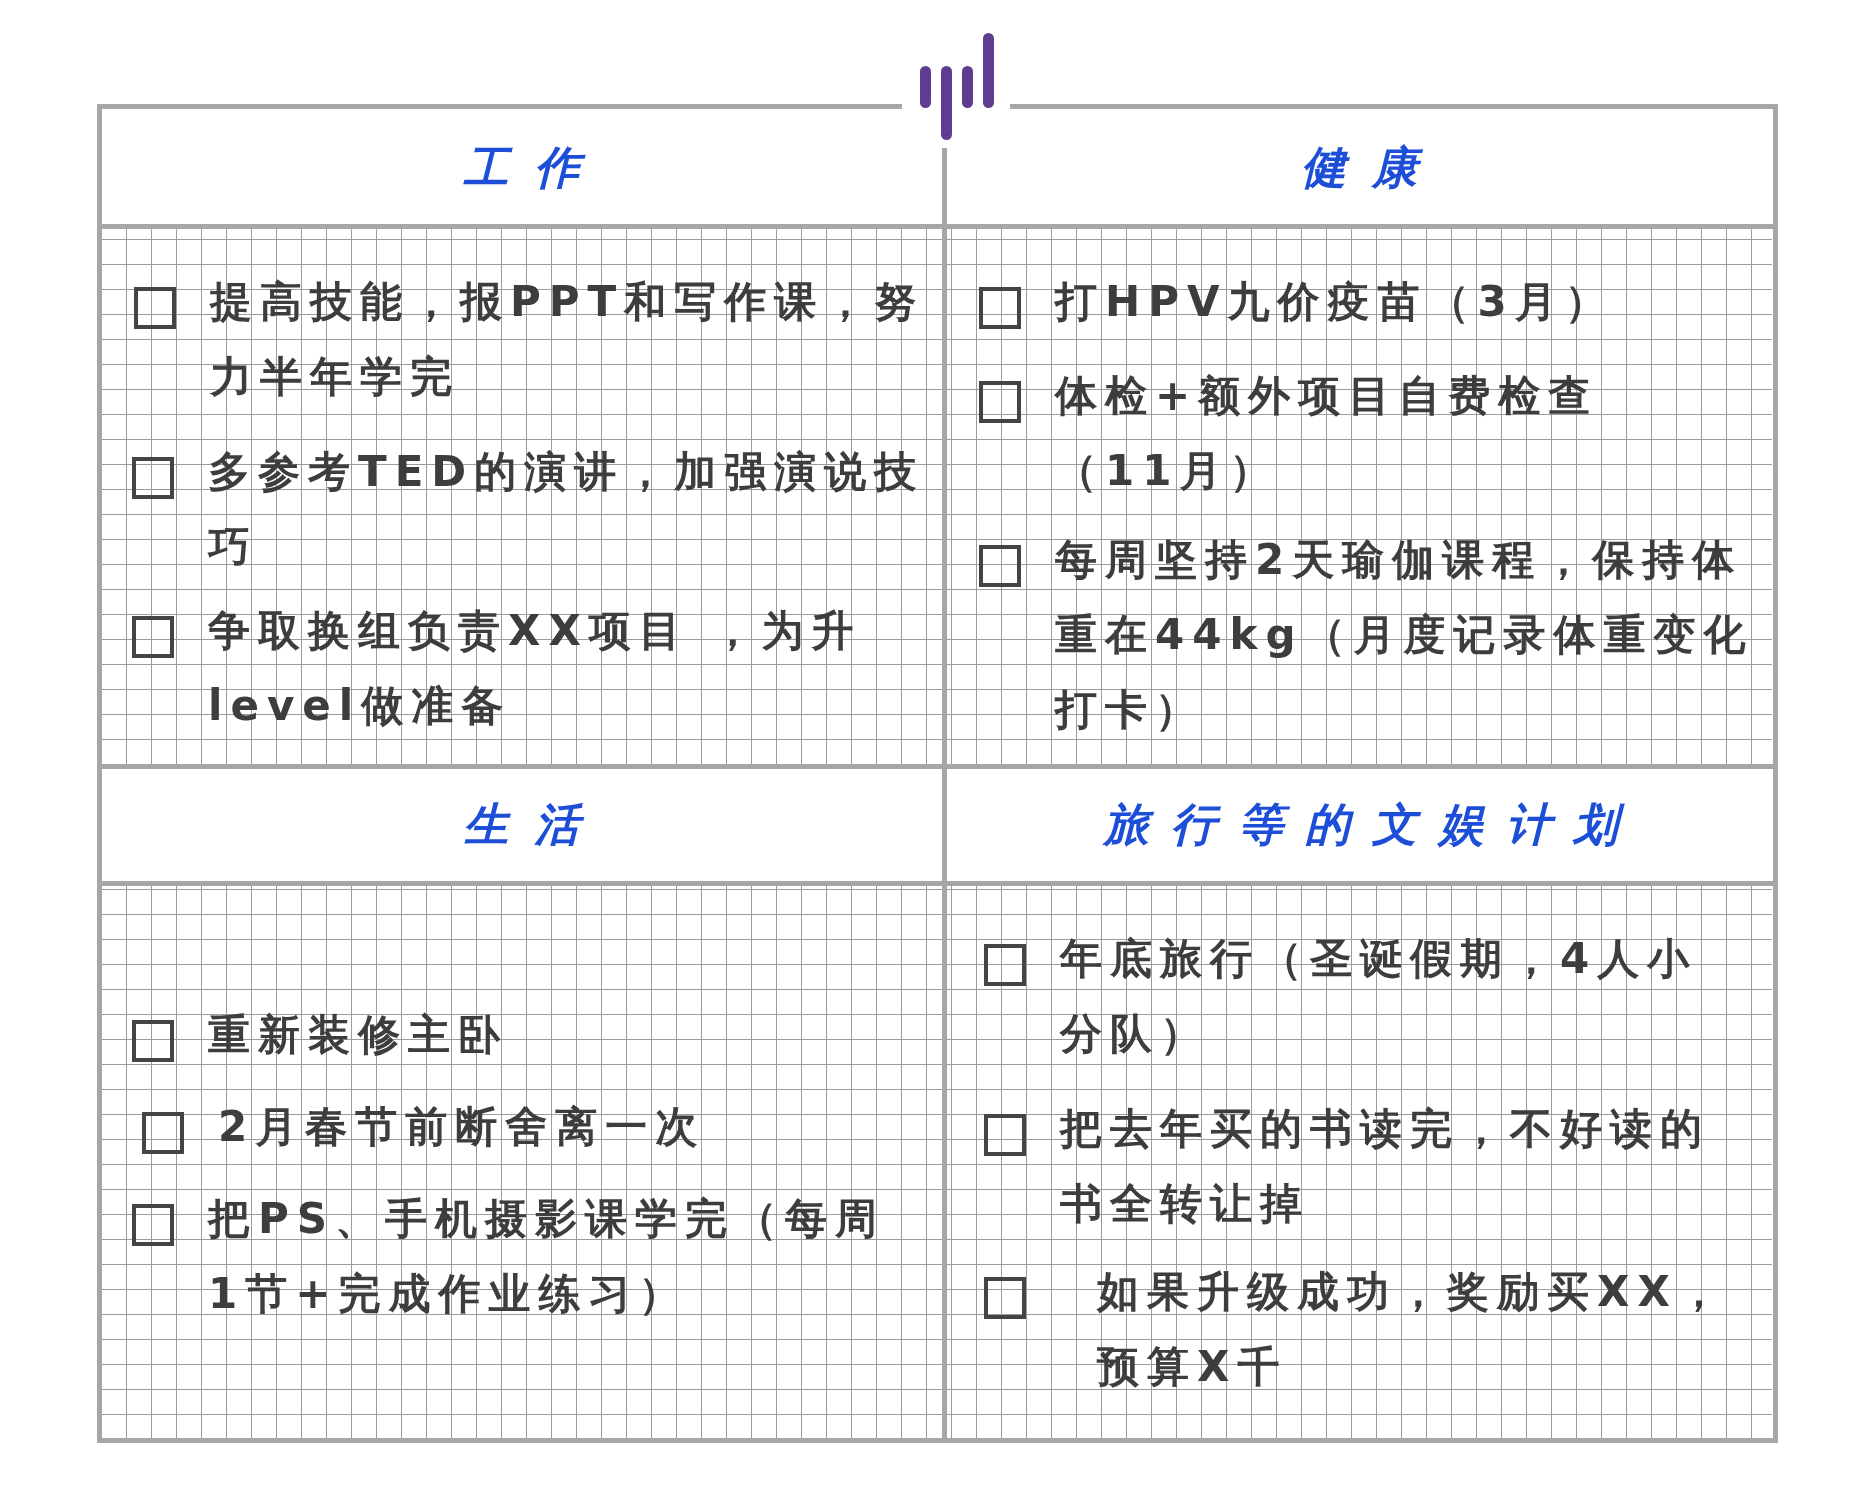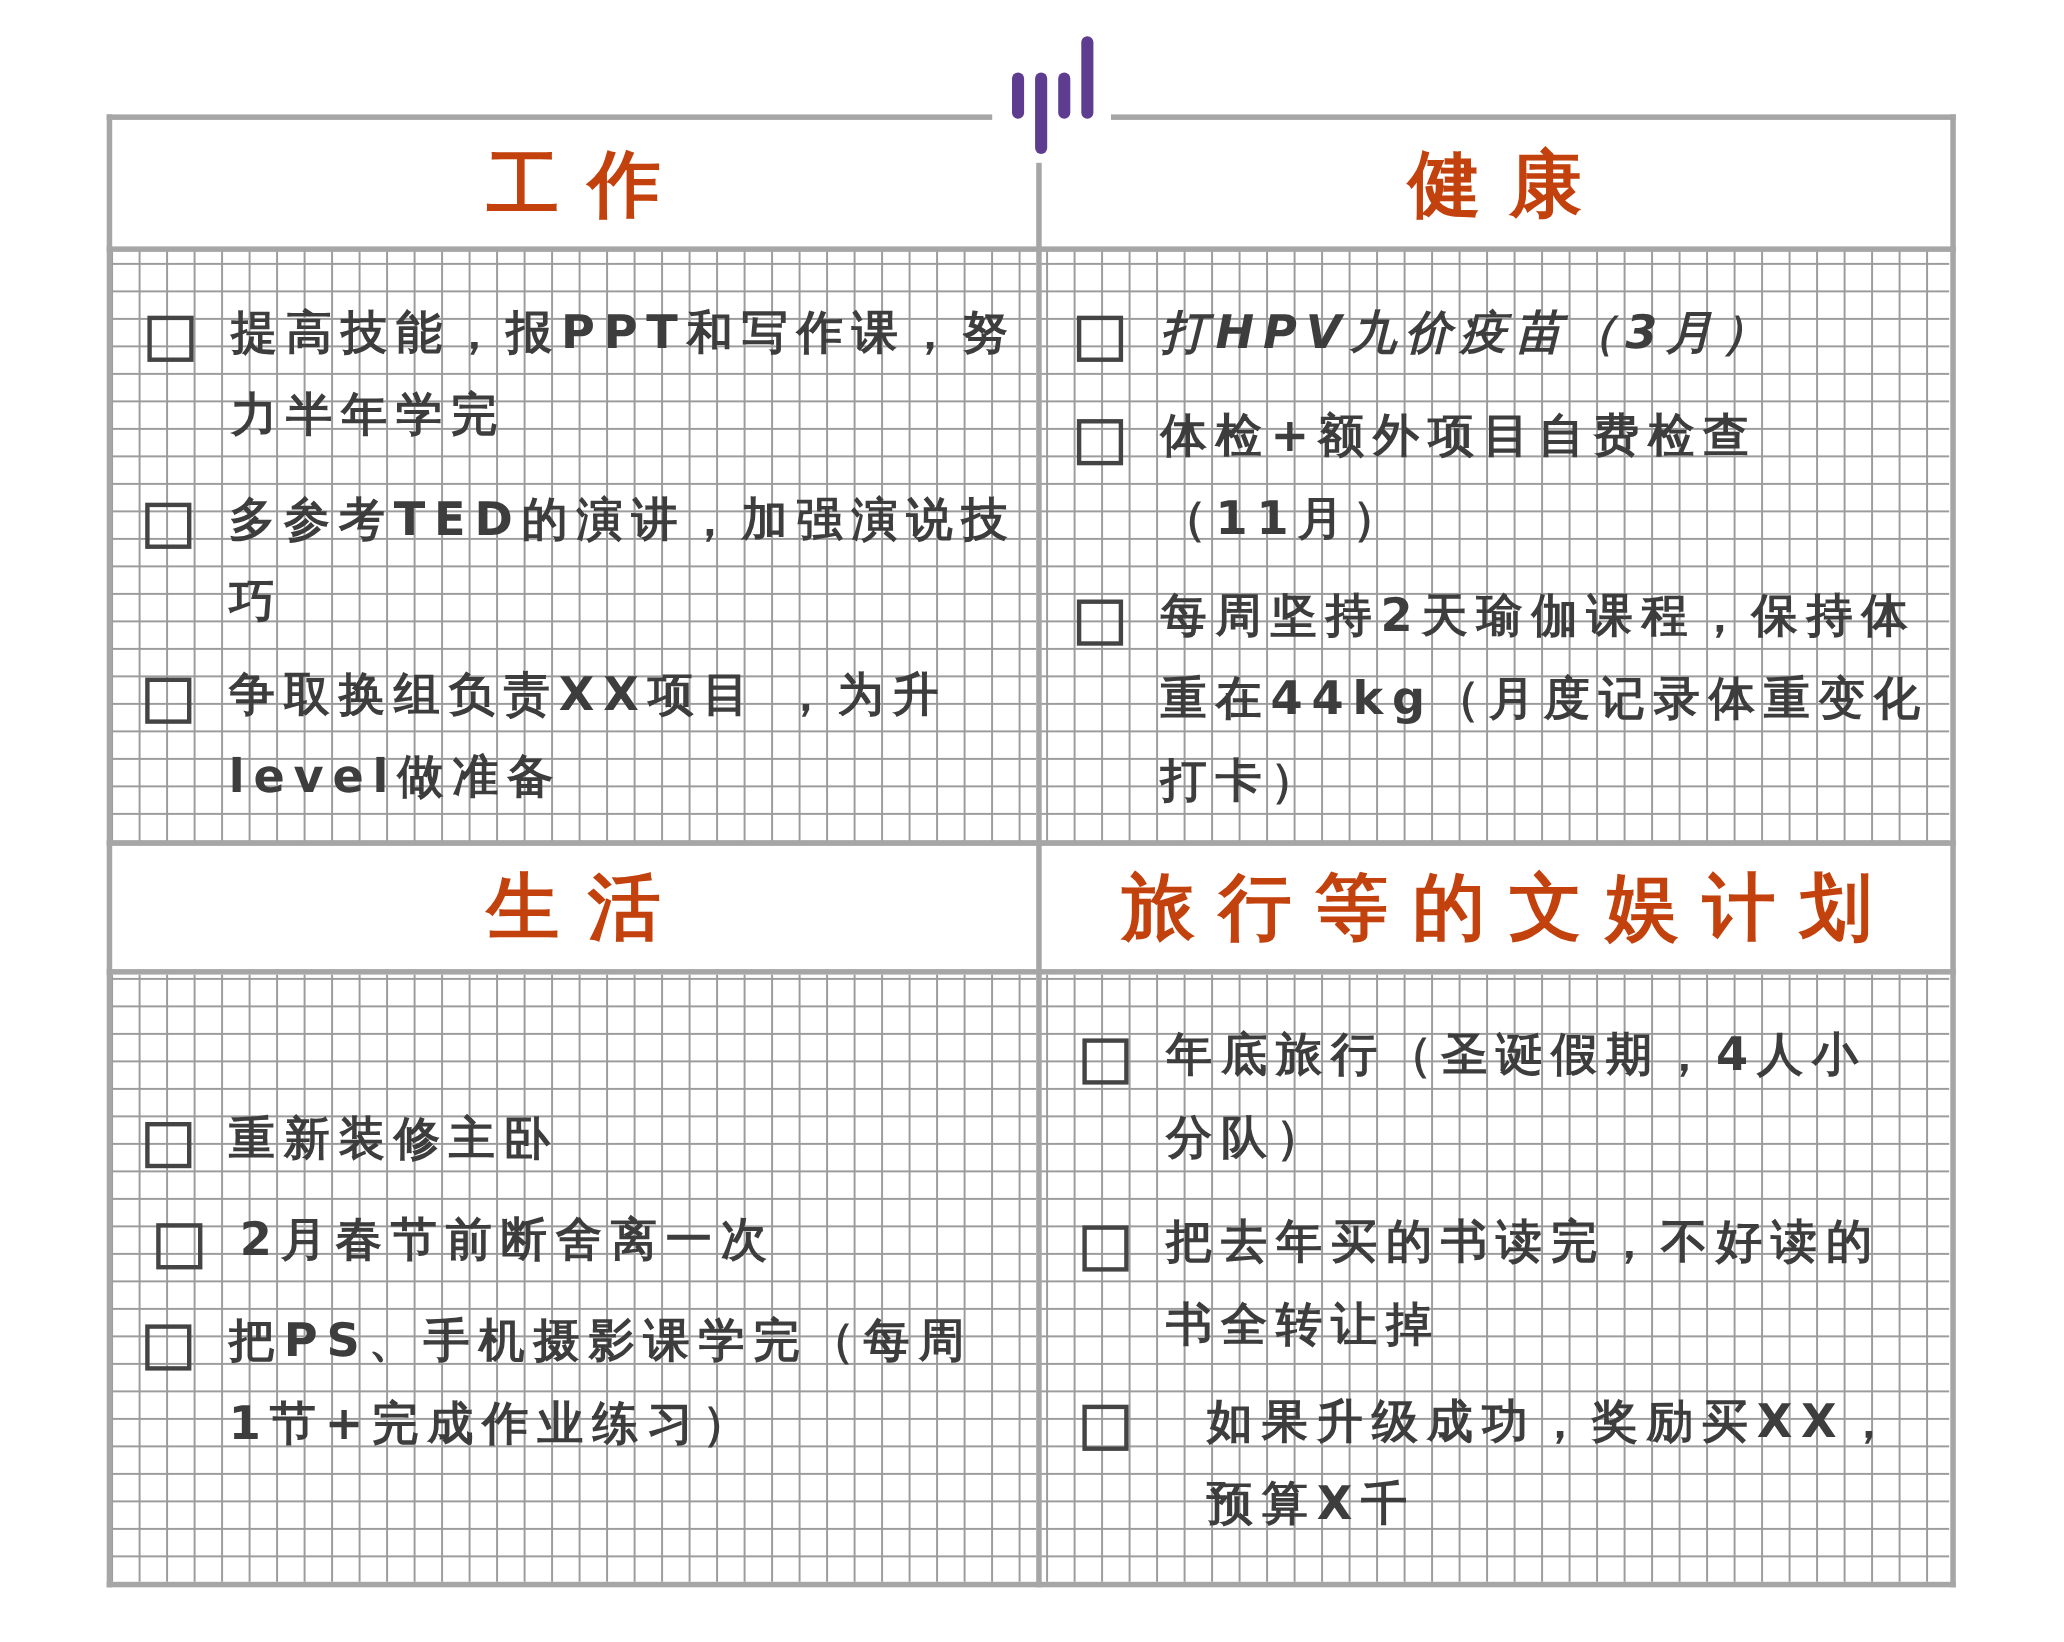--- a/index.html
+++ b/index.html
@@ -9,22 +9,22 @@
   .grid-bg {
     position: absolute;
     background-color: #fff;
     background-image:
       linear-gradient(to right, #9c9c9c 0, #9c9c9c 1.5px, transparent 1.5px),
       linear-gradient(to bottom, #9c9c9c 0, #9c9c9c 1.5px, transparent 1.5px);
     background-size: 25px 25px;
   }
   .header-band { position: absolute; background: #fff; display: flex;
                  align-items: center; justify-content: center; }
-  .header-band span { font-size: 66px; font-weight: bold; letter-spacing: 26px;
-                      color: #c2410c; padding-left: 26px; }
+  .header-band span { font-size: 45px; font-weight: bold; letter-spacing: 26px;
+                      color: #1d4ed8; padding-left: 26px; font-style: italic; }
 
   .hline, .vline { position: absolute; background: #a6a6a6; }
 
   .item { position: absolute; display: flex; align-items: flex-start; }
   .checkbox { width: 34px; height: 34px; border: 4px solid #444; flex: 0 0 auto;
               margin-top: 8px; background: transparent; box-sizing: content-box; }
   .item-text { margin-left: 34px; font-size: 42px; line-height: 75px;
                letter-spacing: 8px; color: #3d3d3d; font-weight: bold;
                margin-top: -15px; }
 
@@ -77,21 +77,21 @@
   <div class="checkbox"></div>
   <div class="item-text" style="width:720px;">多参考TED的演讲，加强演说技巧</div>
 </div>
 <div class="item" style="left:132px; top:608px; width:800px;">
   <div class="checkbox"></div>
   <div class="item-text" style="width:720px;">争取换组负责XX项目 ，为升level做准备</div>
 </div>
 
 <div class="item" style="left:979px; top:279px; width:780px;">
   <div class="checkbox"></div>
-  <div class="item-text" style="width:700px;font-style:italic;">打HPV九价疫苗（3月）</div>
+  <div class="item-text" style="width:700px;">打HPV九价疫苗（3月）</div>
 </div>
 <div class="item" style="left:979px; top:373px; width:780px;">
   <div class="checkbox"></div>
   <div class="item-text" style="width:640px;">体检+额外项目自费检查（11月）</div>
 </div>
 <div class="item" style="left:979px; top:537px; width:780px;">
   <div class="checkbox"></div>
   <div class="item-text" style="width:700px;">每周坚持2天瑜伽课程，保持体重在44kg（月度记录体重变化打卡）</div>
 </div>
 

